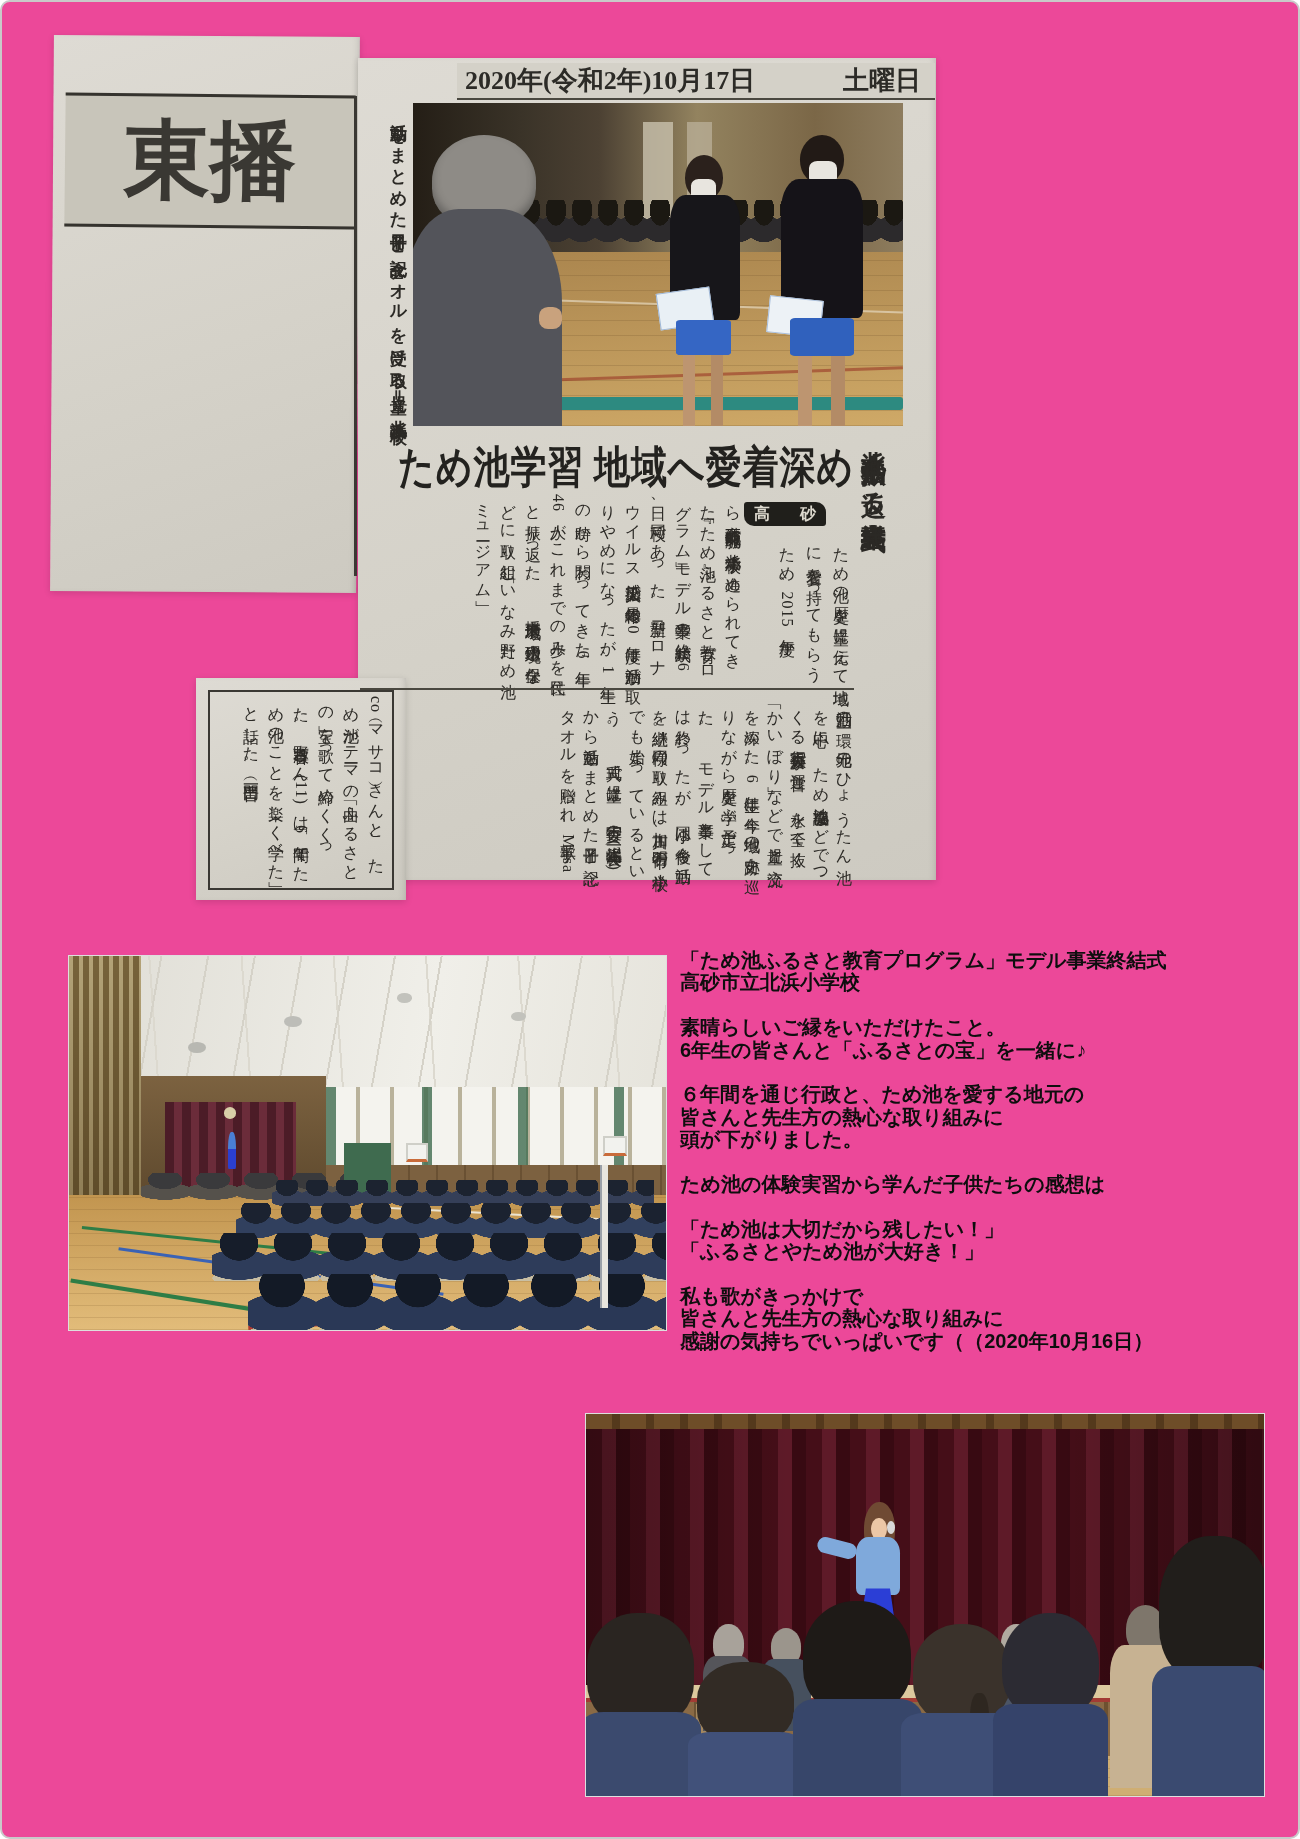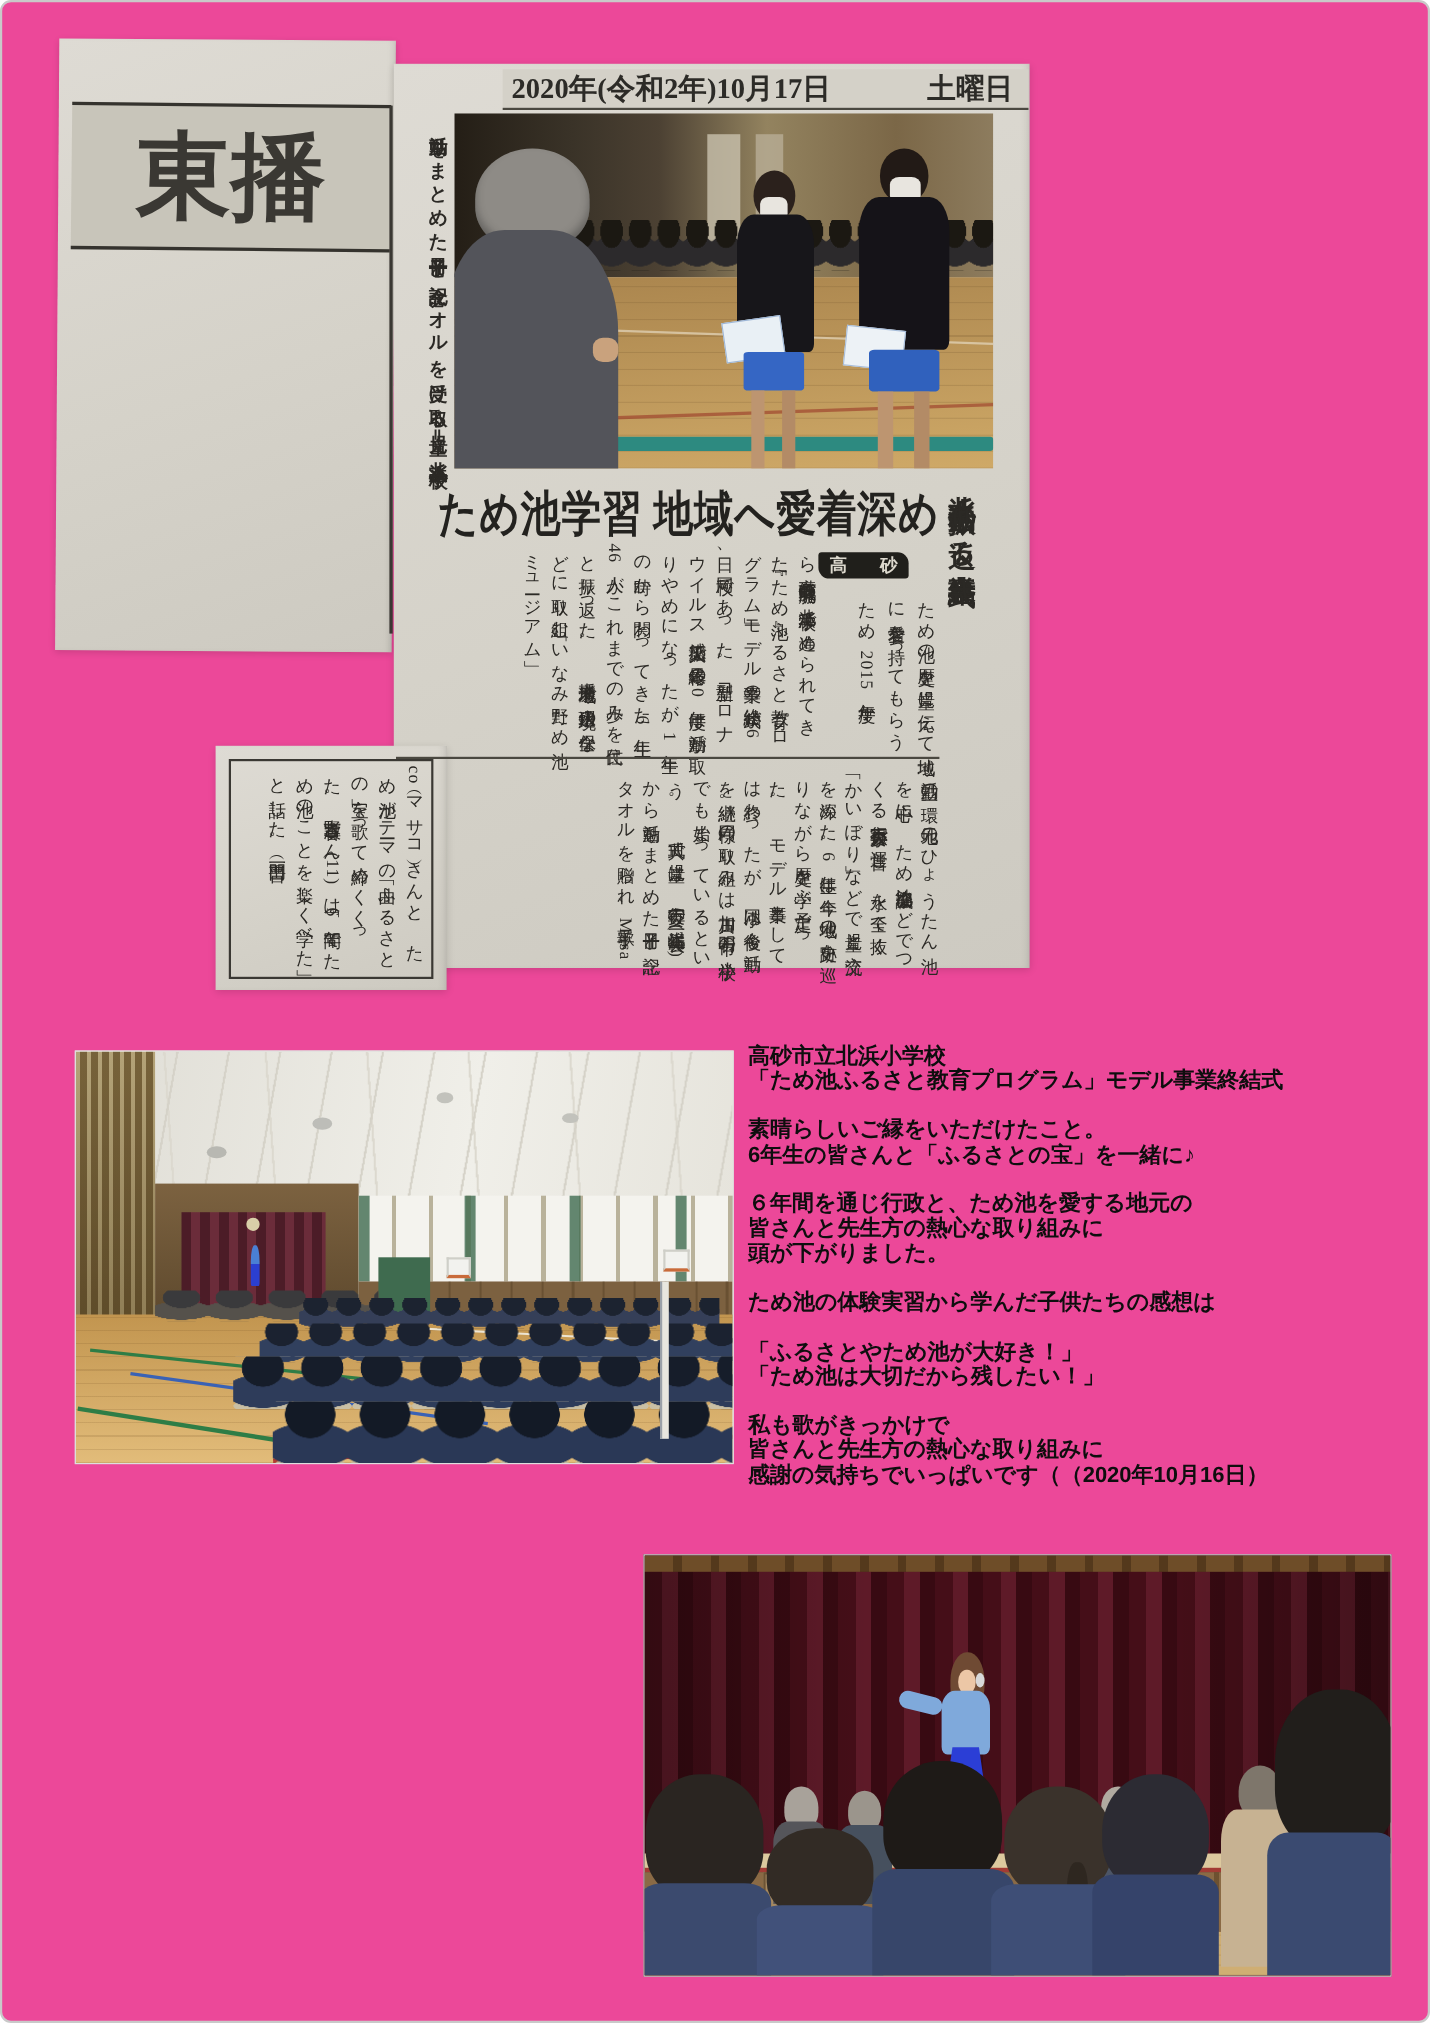--- a/index.html
+++ b/index.html
@@ -128,34 +128,34 @@
     <div class="abs" style="left:8%;top:84%;width:55%;height:3px;background:#3a62b5;transform:rotate(8deg);"></div>
     <div class="abs crowd" style="left:12%;top:58%;width:34%;height:28px;background-image:radial-gradient(ellipse 36% 34% at 50% 24%,#3a3a3c 98%,transparent),radial-gradient(ellipse 60% 30% at 50% 66%,#55514b 98%,transparent);background-size:48px 28px;"></div>
     <div class="abs crowd" style="left:34%;top:60%;width:64%;height:28px;background-image:radial-gradient(ellipse 38% 36% at 50% 22%,#1c2330 98%,transparent),radial-gradient(ellipse 64% 30% at 50% 64%,#353f58 98%,transparent);background-size:30px 28px;"></div>
     <div class="abs crowd" style="left:28%;top:66%;width:72%;height:36px;background-image:radial-gradient(ellipse 38% 36% at 50% 22%,#1b2230 98%,transparent),radial-gradient(ellipse 64% 32% at 50% 66%,#31405e 98%,transparent);background-size:40px 36px;"></div>
     <div class="abs crowd" style="left:24%;top:74%;width:76%;height:48px;background-image:radial-gradient(ellipse 36% 36% at 50% 22%,#161d2a 98%,transparent),radial-gradient(ellipse 64% 32% at 50% 66%,#2e3c5a 98%,transparent),radial-gradient(ellipse 50% 14% at 50% 94%,#c9bfa4 98%,transparent);background-size:54px 48px;"></div>
     <div class="abs crowd" style="left:30%;top:85%;width:70%;height:60px;background-image:radial-gradient(ellipse 34% 36% at 50% 20%,#131a26 98%,transparent),radial-gradient(ellipse 62% 34% at 50% 66%,#2a3856 98%,transparent),radial-gradient(ellipse 48% 12% at 50% 96%,#c4ba9e 98%,transparent);background-size:68px 60px;"></div>
     <div class="abs" style="left:89%;top:56%;width:1%;height:38%;background:#e8e6df;border-left:2px solid #9aa0a8;"></div>
   </div>
 
   <div class="abs" style="left:678px;top:947px;width:612px;">
+    <div class="desc-line">「ため池ふるさと教育プログラム」モデル事業終結式</div>
     <div class="desc-line">高砂市立北浜小学校</div>
-    <div class="desc-line">「ため池ふるさと教育プログラム」モデル事業終結式</div>
     <div class="desc-line"></div>
     <div class="desc-line">素晴らしいご縁をいただけたこと。</div>
     <div class="desc-line">6年生の皆さんと「ふるさとの宝」を一緒に♪</div>
     <div class="desc-line"></div>
     <div class="desc-line">６年間を通じ行政と、ため池を愛する地元の</div>
     <div class="desc-line">皆さんと先生方の熱心な取り組みに</div>
     <div class="desc-line">頭が下がりました。</div>
     <div class="desc-line"></div>
     <div class="desc-line">ため池の体験実習から学んだ子供たちの感想は</div>
     <div class="desc-line"></div>
+    <div class="desc-line">「ため池は大切だから残したい！」</div>
     <div class="desc-line">「ふるさとやため池が大好き！」</div>
-    <div class="desc-line">「ため池は大切だから残したい！」</div>
     <div class="desc-line"></div>
     <div class="desc-line">私も歌がきっかけで</div>
     <div class="desc-line">皆さんと先生方の熱心な取り組みに</div>
     <div class="desc-line">感謝の気持ちでいっぱいです（（2020年10月16日）</div>
   </div>
 
   <div class="abs photo hairline" style="left:583px;top:1411px;width:678px;height:382px;background:#3c0b13;">
     <div class="abs" style="left:0;top:0;width:100%;height:4%;background:repeating-linear-gradient(90deg,#6e4d28 0 26px,#54391c 26px 34px);"></div>
     <div class="abs" style="left:0;top:4%;width:100%;height:67%;background:repeating-linear-gradient(90deg,#450e18 0 16px,#5e1a28 16px 30px,#380a12 30px 44px);"></div>
     <div class="abs" style="left:0;top:4%;width:100%;height:67%;background:linear-gradient(90deg,rgba(0,0,0,.25),transparent 30%,transparent 70%,rgba(0,0,0,.3));"></div>

